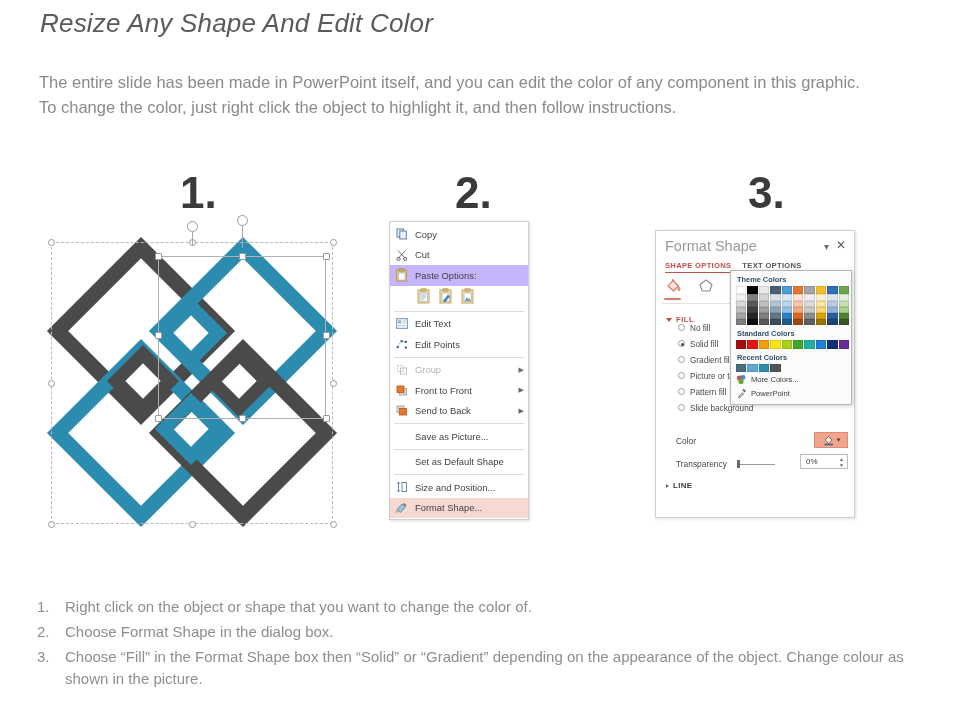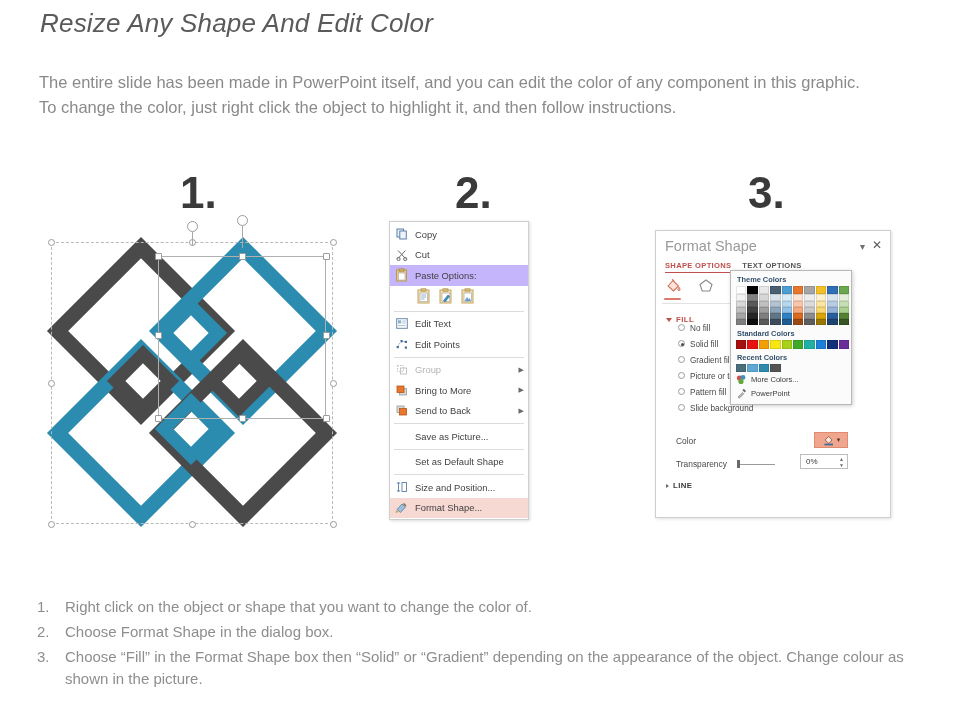--- a/index.html
+++ b/index.html
@@ -78,21 +78,21 @@
   .cm-label { flex:1 1 auto; white-space:nowrap; }
   .cm-arrow { font-size:7px; color:#6a6a6a; margin-left:4px; }
   .cm-sep { height:1px; background:#dcdcdc; margin:2px 4px; }
   #paste-icons {
     display:flex; gap:7px; padding:2px 0 4px 26px; align-items:center;
   }
   .clip-ico { width:15px; height:17px; position:relative; }
 
   
   #format-shape-pane {
-    position:absolute; left:655px; top:230px; width:236px; height:288px;
+    position:absolute; left:655px; top:230px; width:200px; height:288px;
     background:#ffffff; border:1px solid #cfcfcf;
     box-shadow:1px 1px 3px rgba(0,0,0,.13);
   }
   #fs-title {
     position:absolute; left:9px; top:7px;
     font-size:14.5px; color:#9a9a9a; font-weight:400;
   }
   #fs-collapse { position:absolute; right:25px; top:10px; font-size:10px; color:#6f6f6f; }
   #fs-close    { position:absolute; right:8px; top:7px; font-size:12px; color:#5a5a5a; }
   #fs-tabs {
@@ -345,21 +345,21 @@
     <span class="cm-arrow">▶</span>
   </div>
 
   <div class="cm-item">
     <span class="cm-ico">
       <svg width="12" height="11" viewBox="0 0 12 11">
           <rect x="3.5" y="3.5" width="7" height="6.5" fill="#d8d8d8" stroke="#9a9a9a" stroke-width=".8"></rect>
           <rect x="1" y="1" width="7" height="6.5" fill="#e8762c" stroke="#b5571a" stroke-width=".8"></rect>
         </svg>
     </span>
-    <span class="cm-label">Bring to More</span>
+    <span class="cm-label">Front to Front</span>
     <span class="cm-arrow">▶</span>
   </div>
 
   <div class="cm-item">
     <span class="cm-ico">
       <svg width="12" height="11" viewBox="0 0 12 11">
           <rect x="1" y="1" width="7" height="6.5" fill="#d8d8d8" stroke="#9a9a9a" stroke-width=".8"></rect>
           <rect x="3.5" y="3.5" width="7" height="6.5" fill="#e8762c" stroke="#b5571a" stroke-width=".8"></rect>
         </svg>
     </span>

